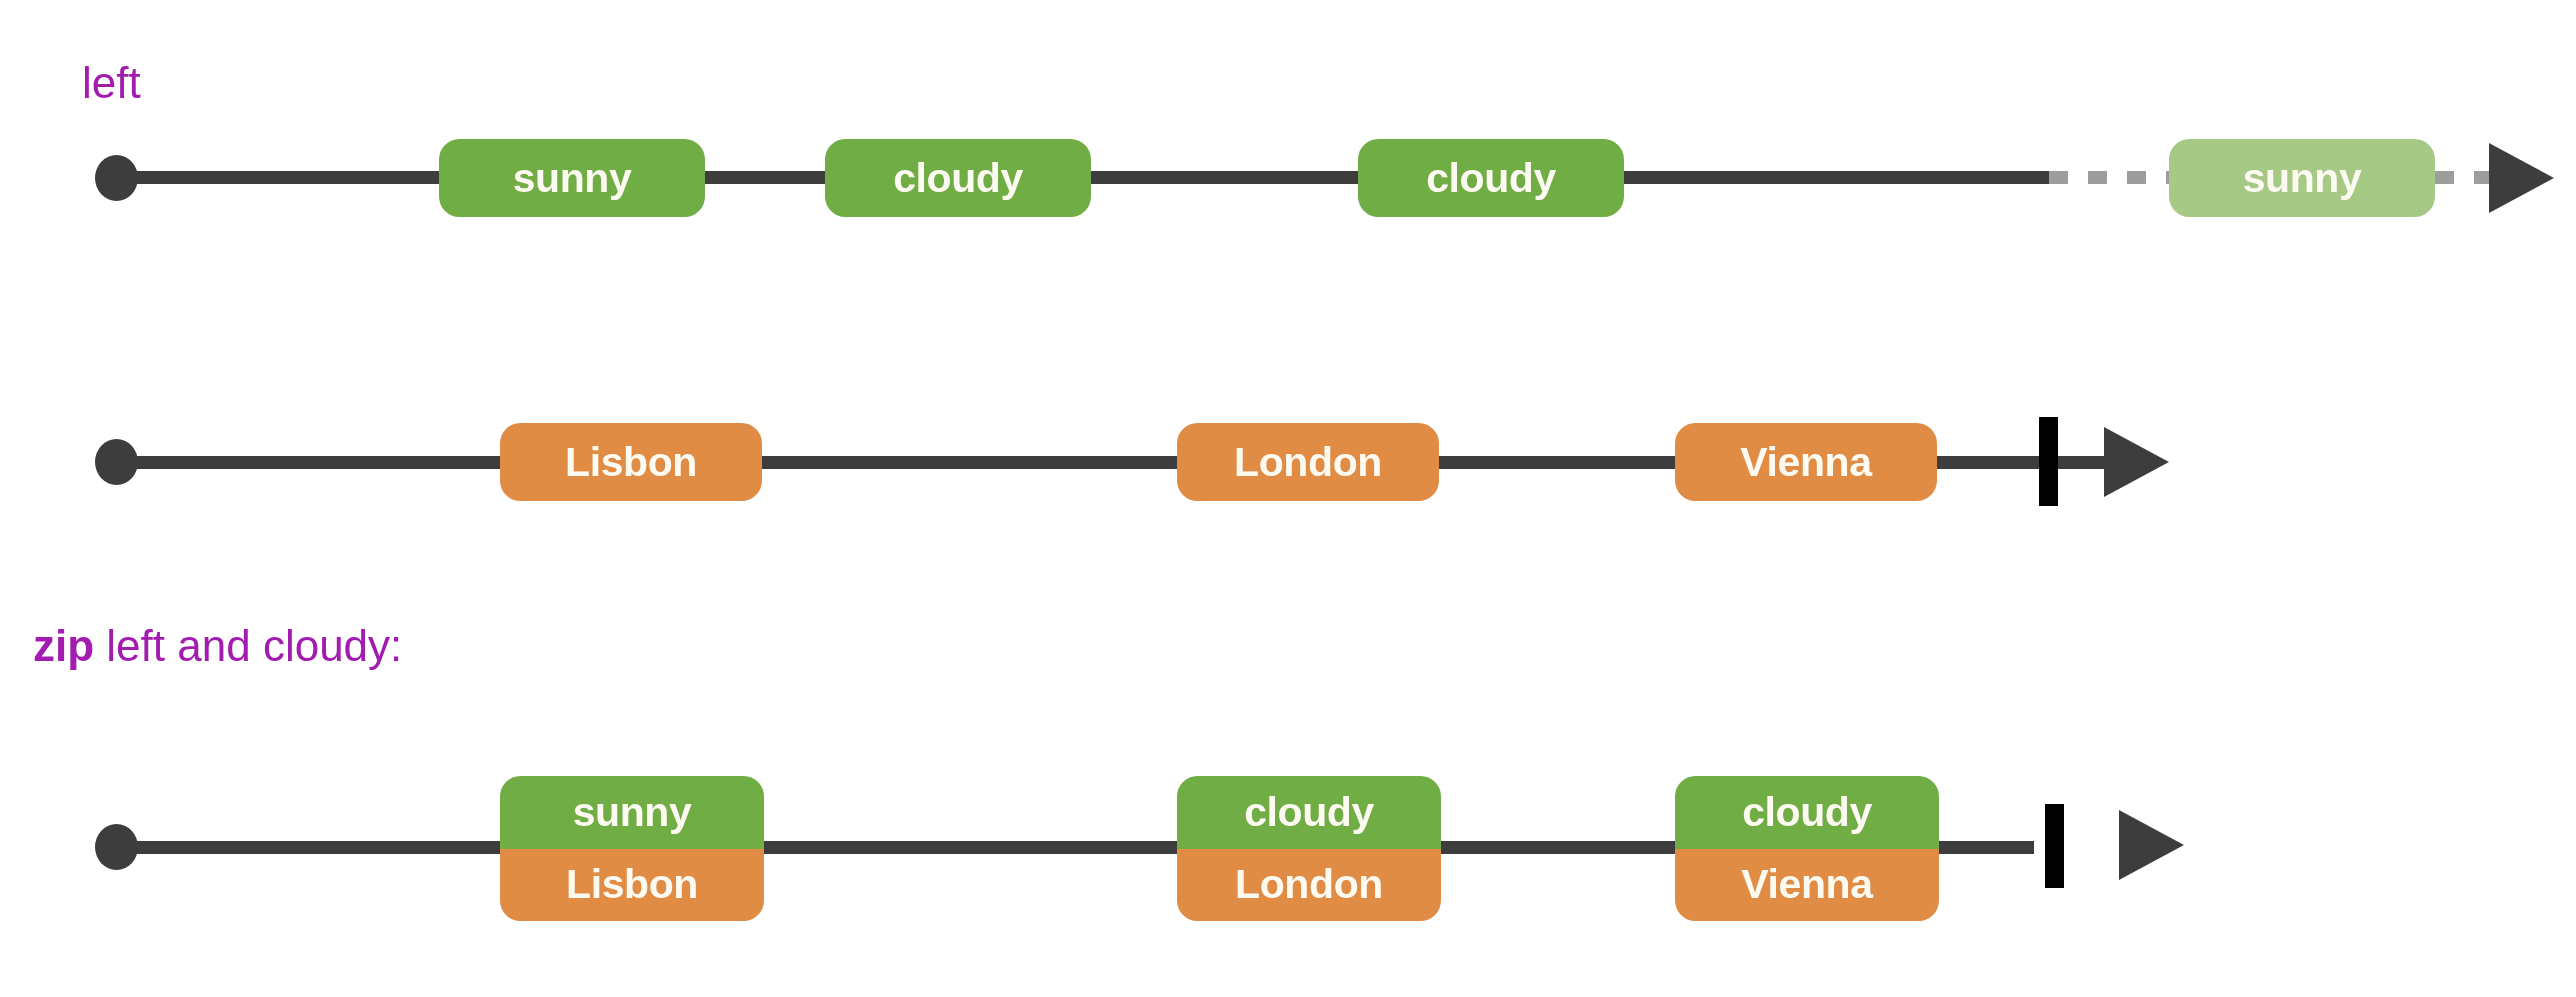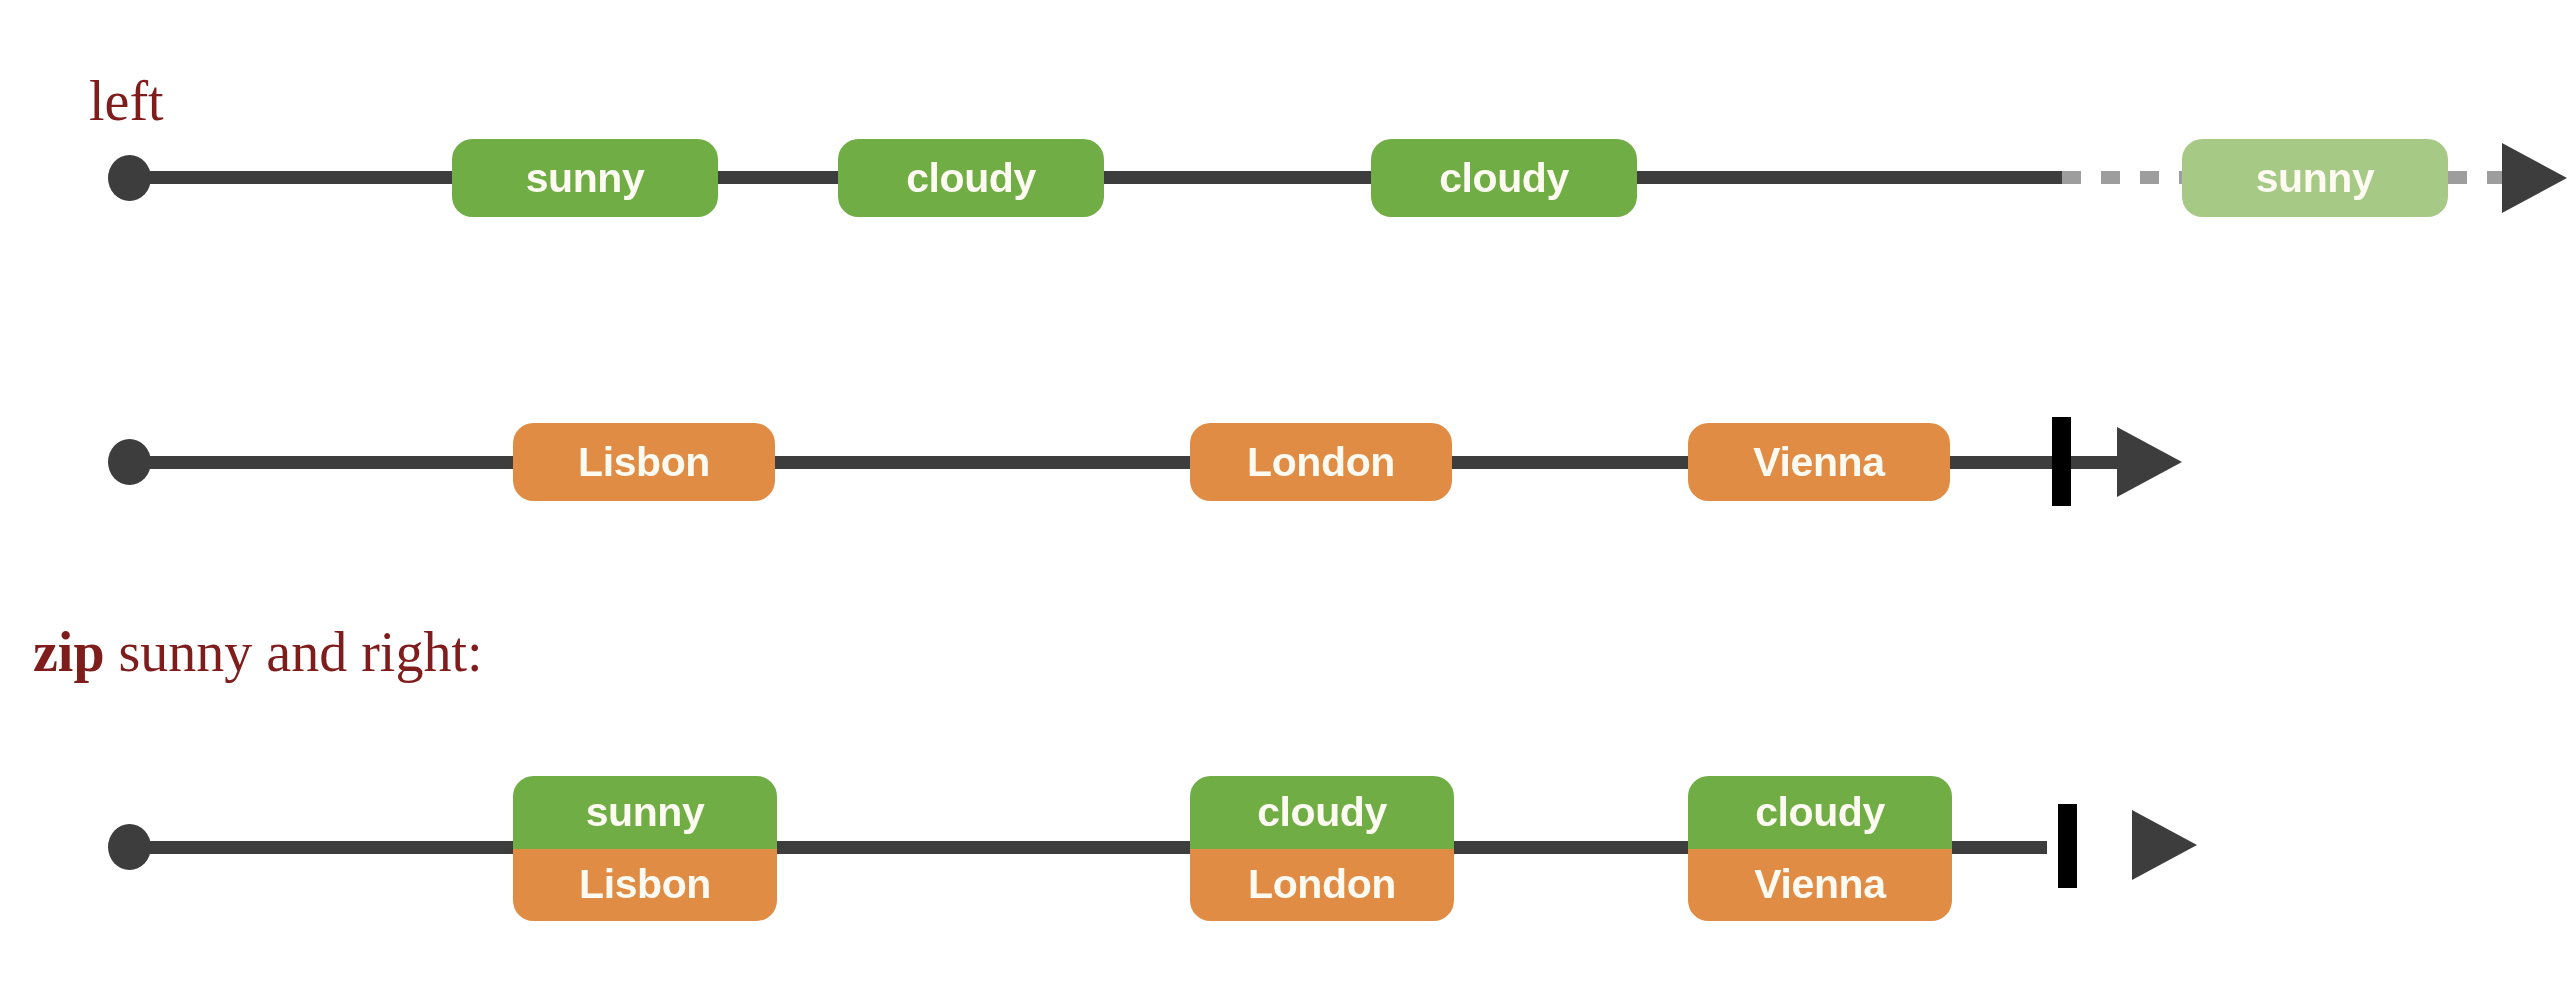--- a/index.html
+++ b/index.html
@@ -20,33 +20,33 @@
   .stage {
     position: absolute;
     left: 0; top: 0;
     width: 2576px;
     height: 997px;
   }
 
   
   .row-label {
     position: absolute;
-    font-family: Liberation Serif, serif;
-    font-size: 56px;
+    font-family: Liberation Sans, sans-serif;
+    font-size: 44px;
     line-height: 1;
-    color: #7f1d1d;
+    color: #a21caf;
     letter-spacing: 0px;
     white-space: pre;
   }
   .row-label .bold { font-weight: bold; }
 
   
   .timeline {
     position: absolute;
-    left: 13px;
+    left: 0;
     width: 2311px;
     height: 186px;
   }
 
   
   .axis {
     position: absolute;
     height: 13px;
     background: #3d3d3d;
   }
@@ -169,21 +169,21 @@
       <span>Lisbon</span>
     </div>
     <div class="pill orange" style="left:1177px; top:52px; width:262px; height:78px;">
       <span>London</span>
     </div>
     <div class="pill orange" style="left:1675px; top:52px; width:262px; height:78px;">
       <span>Vienna</span>
     </div>
   </div>
 
-  <div class="row-label" style="left:33px; top:624px;"><span class="bold">zip</span><span> sunny and right:</span></div>
+  <div class="row-label" style="left:33px; top:624px;"><span class="bold">zip</span><span> left and cloudy:</span></div>
 
   <div class="timeline" style="top:761px;">
     <div class="start-dot" style="left:95px; top:63px;"></div>
     <div class="axis" style="left:130px; top:80px; width:1904px;"></div>
     <div class="complete-bar" style="left:2045px; top:43px; height:84px;"></div>
     <div class="arrow-head" style="left:2119px; top:49px;"></div>
 
     <div class="pill-stack" style="left:500px; top:15px; width:264px; height:145px;">
       <div class="half green">
         <span>sunny</span>

